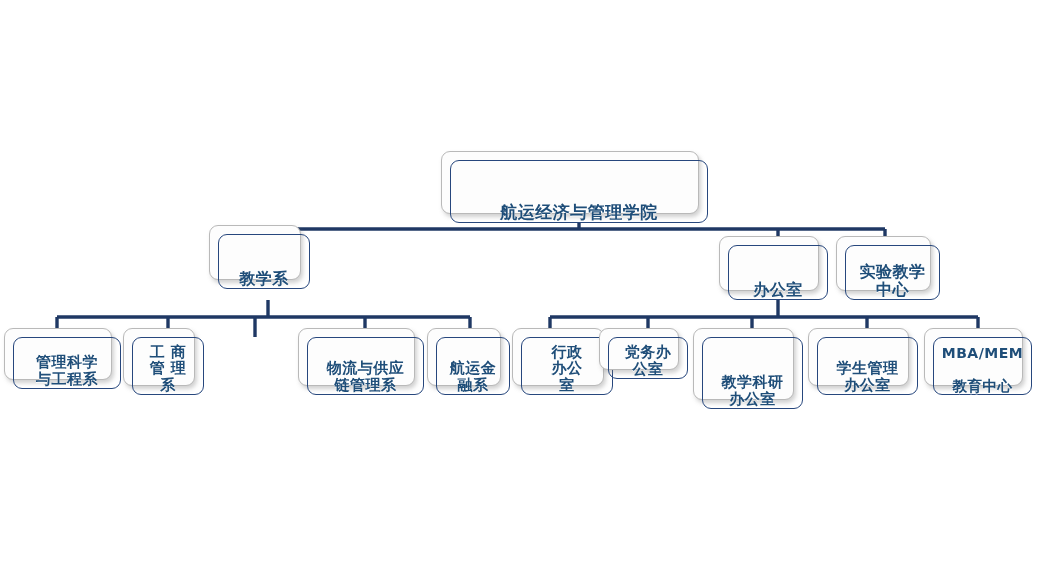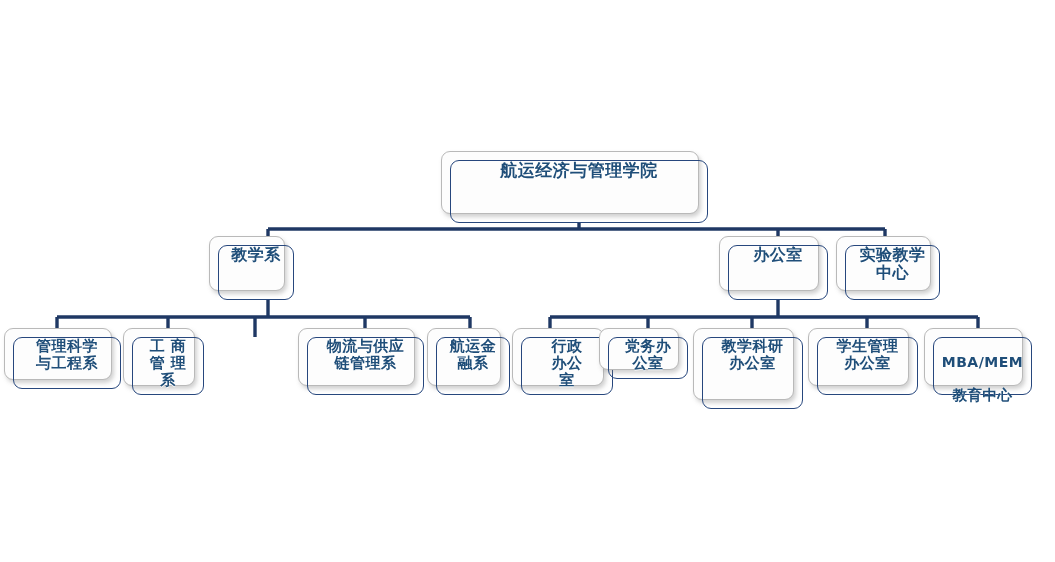--- a/index.html
+++ b/index.html
@@ -34,21 +34,21 @@
   
   .node .face{
     position:absolute;
     left:0;top:0;
     width:100%;height:100%;
     border:1.6px solid #27477d;
     border-radius:9px;
     background:transparent;
     box-sizing:border-box;
     display:flex;
-    align-items:flex-start;
+    align-items:flex-end;
     justify-content:center;
     text-align:center;
   }
   .node .label{
     color:#1f4e79;
     font-weight:bold;
     line-height:1.12;
     letter-spacing:.5px;
     text-shadow:0 1px 0 rgba(255,255,255,.9);
     padding:0 4px;
@@ -89,21 +89,21 @@
       </g>
   </svg>
 
   <div class="node sz-root" style="left: 450px; top: 160px; width: 258px; height: 63px;">
     <div class="ghost"></div>
     <div class="face">
       <span class="label">航运经济与管理学院</span>
     </div>
   </div>
 
-  <div class="node sz-l2" style="left: 218px; top: 245px; width: 76px; height: 55px;">
+  <div class="node sz-l2" style="left: 218px; top: 234px; width: 92px; height: 55px;">
     <div class="ghost"></div>
     <div class="face">
       <span class="label">教学系</span>
     </div>
   </div>
   <div class="node sz-l2" style="left: 728px; top: 245px; width: 100px; height: 55px;">
     <div class="ghost"></div>
     <div class="face">
       <span class="label">办公室</span>
     </div>

